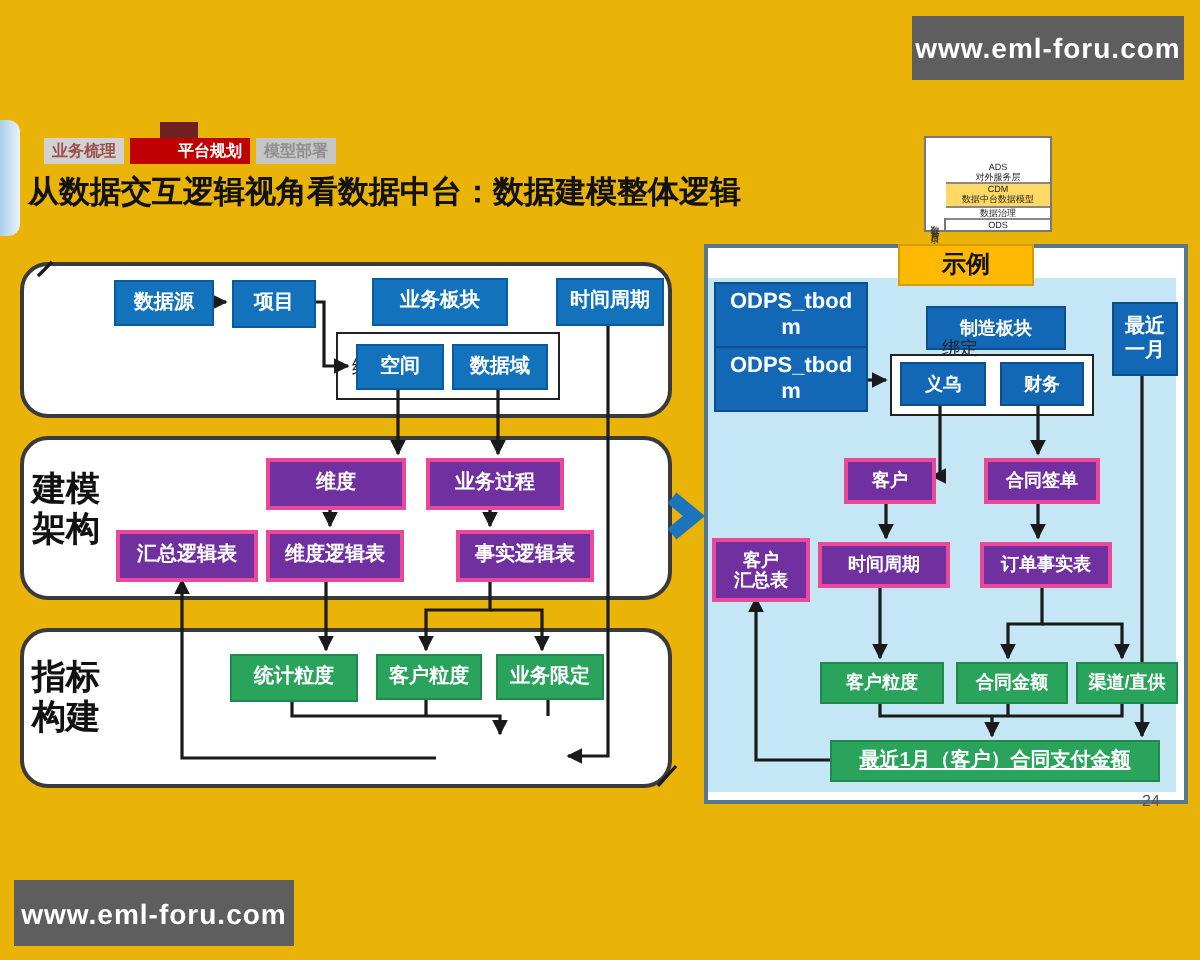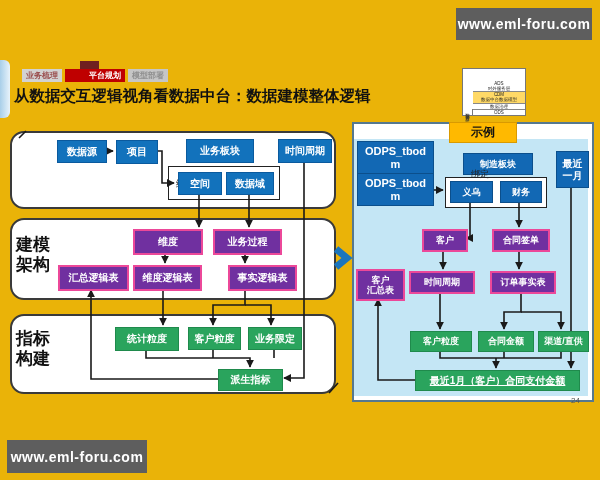--- a/index.html
+++ b/index.html
@@ -121,21 +121,20 @@
 
   <div class="node purple" style="left:133px;top:229px;width:66px;height:22px;">维度</div>
   <div class="node purple" style="left:213px;top:229px;width:65px;height:22px;">业务过程</div>
   <div class="node purple" style="left:58px;top:265px;width:67px;height:22px;">汇总逻辑表</div>
   <div class="node purple" style="left:133px;top:265px;width:65px;height:22px;">维度逻辑表</div>
   <div class="node purple" style="left:209px;top:265px;width:65px;height:22px;margin-left:19px;">事实逻辑表</div>
 
   <div class="node green" style="left:115px;top:327px;width:62px;height:22px;">统计粒度</div>
   <div class="node green" style="left:188px;top:327px;width:51px;height:21px;">客户粒度</div>
   <div class="node green" style="left:248px;top:327px;width:52px;height:21px;">业务限定</div>
-  <div class="node green" style="left:218px;top:369px;width:63px;height:20px;">派生指标</div>
 
   <div id="right-panel-border" class="abs" style="left:352px;top:122px;width:238px;height:276px;"></div>
   <div id="right-panel-fill" class="abs" style="left:354px;top:139px;width:234px;height:257px;"></div>
   <div class="abs badge" style="left:449px;top:122px;width:66px;height:19px;">示例</div>
 
   <div class="node navy pre" style="left:357px;top:141px;width:75px;height:31px;">ODPS_tbod
 m</div>
   <div class="node navy pre" style="left:357px;top:173px;width:75px;height:31px;">ODPS_tbod
 m</div>
   <div class="node navy sm" style="left:463px;top:153px;width:68px;height:20px;">制造板块</div>

